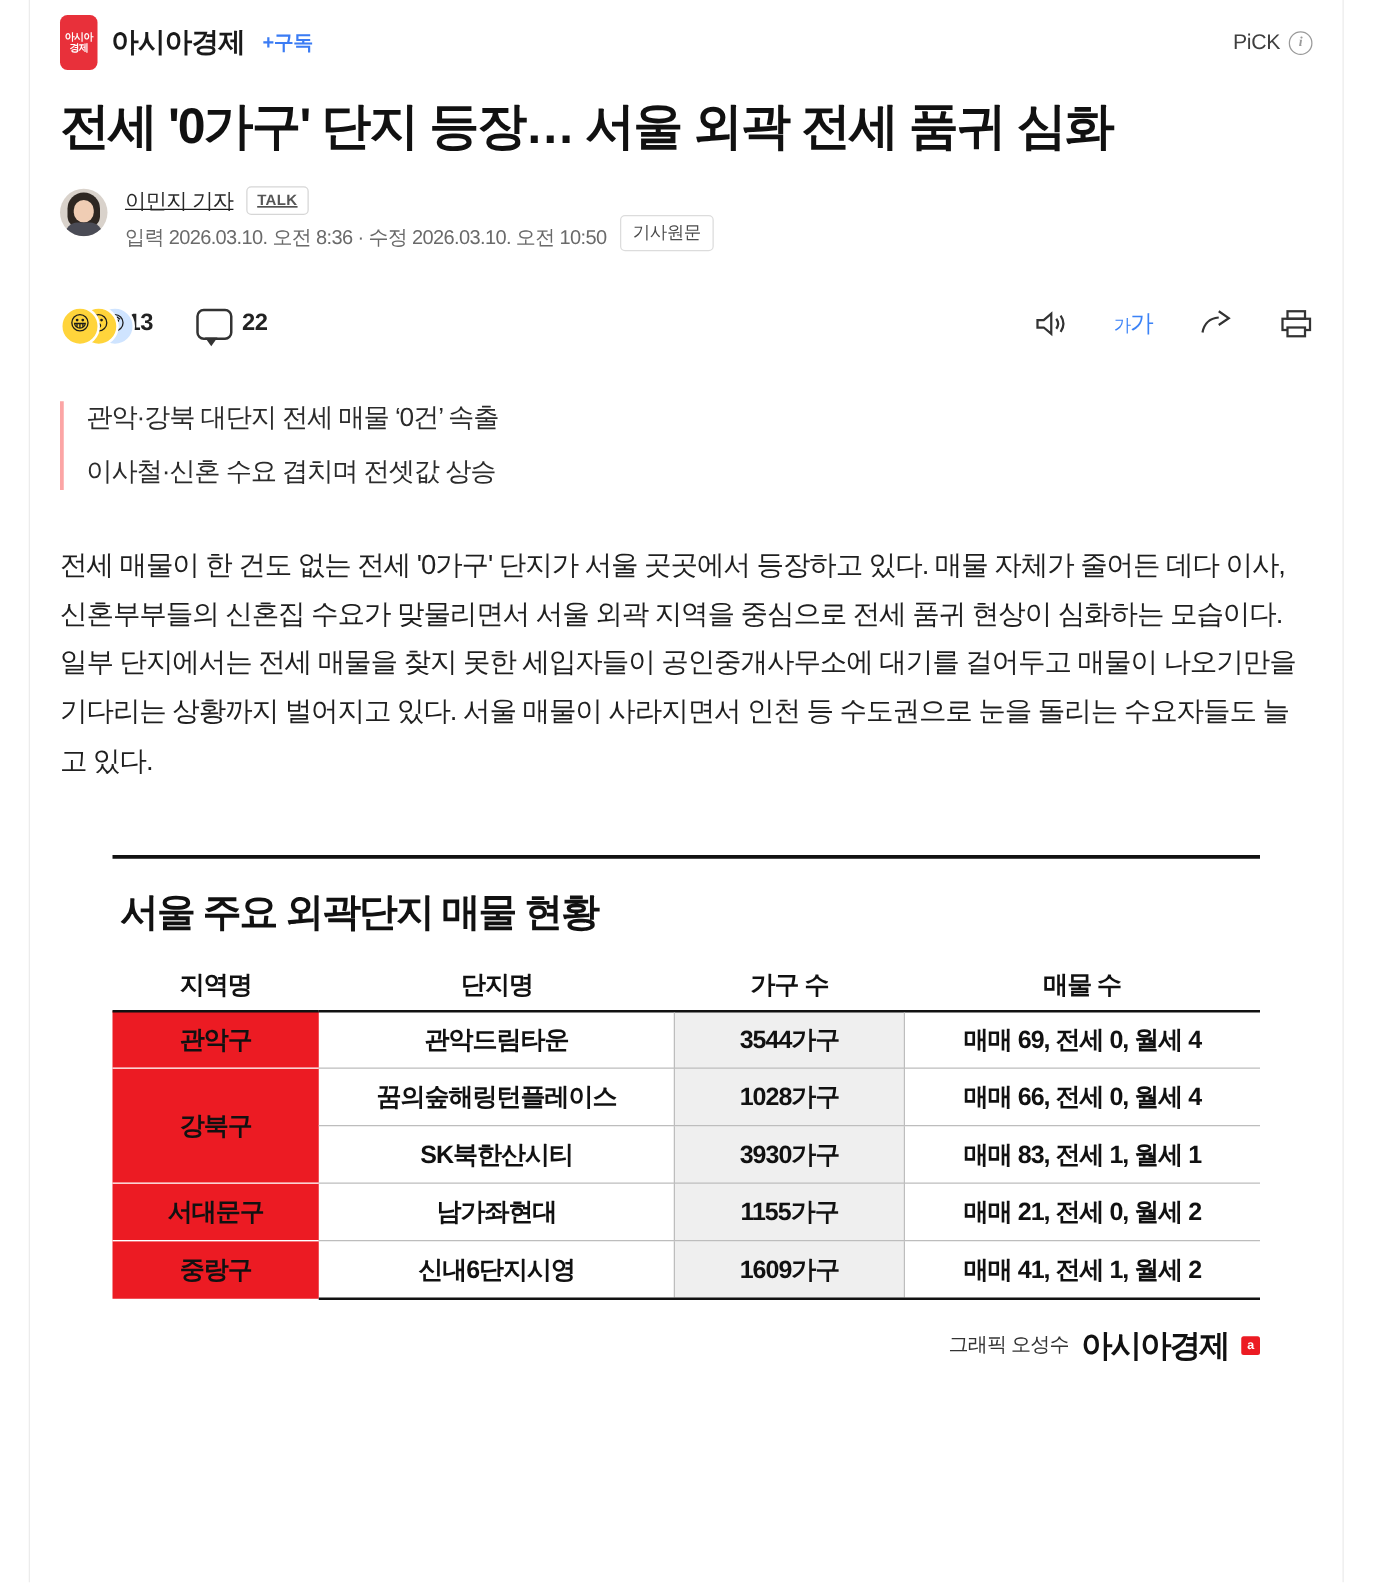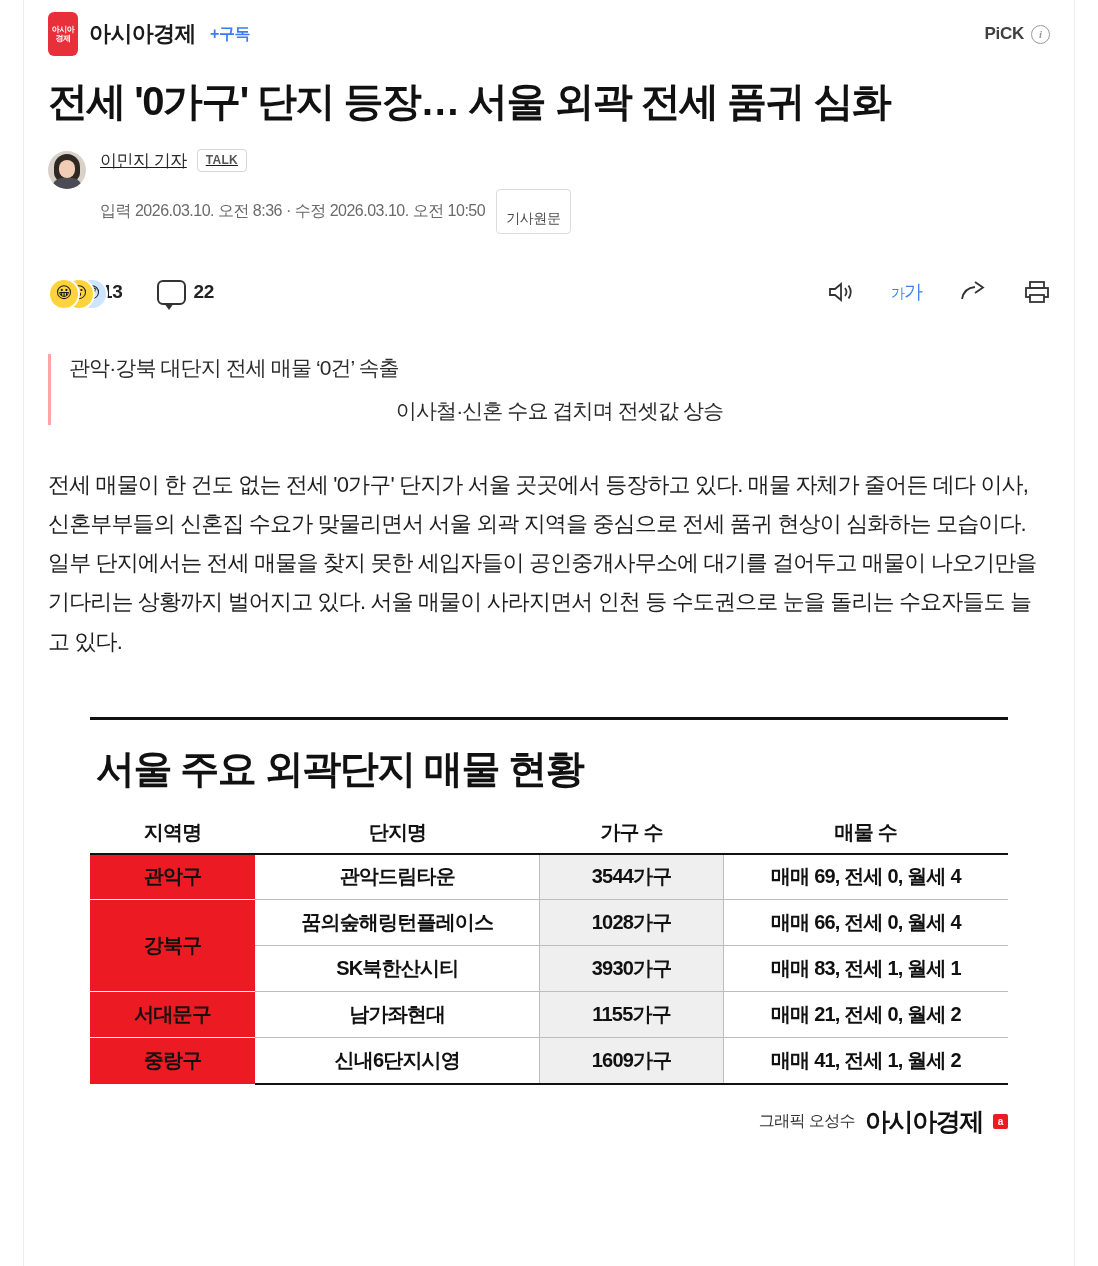--- a/index.html
+++ b/index.html
@@ -70,21 +70,21 @@
     letter-spacing: -0.4px;
   }
   .pick-wrap {
     margin-left: auto;
     display: flex;
     align-items: center;
     gap: 7px;
   }
   .pick-text {
     font-size: 17px;
-    font-weight: bold;
+    font-weight: normal;
     color: #3f3f3f;
     letter-spacing: -0.3px;
   }
   .info-circle {
     width: 17px;
     height: 17px;
     border: 1.4px solid #9a9a9a;
     border-radius: 50%;
     color: #9a9a9a;
     font-size: 11px;
@@ -159,36 +159,36 @@
   .talk-badge {
     border: 1px solid #d6d6d6;
     border-radius: 4px;
     font-size: 12px;
     color: #555;
     padding: 3px 8px 4px 8px;
     letter-spacing: 0.3px;
     font-weight: bold;
   }
   .byline-bottom {
-    margin-top: 17px;
-    display: flex;
-    align-items: center;
+    margin-top: 0;
+    display: flex;
+    align-items: flex-end;
     gap: 11px;
   }
   .timestamp {
     font-size: 16px;
     color: #6a6a6a;
     letter-spacing: -0.5px;
   }
   .source-badge {
     border: 1px solid #dcdcdc;
     border-radius: 4px;
     font-size: 14px;
     color: #4a4a4a;
-    padding: 20px 9px 5px 9px;
+    padding: 4px 9px 5px 9px;
     letter-spacing: -0.4px;
   }
 
   
   .reaction-bar {
     margin: 40px 48px 0 48px;
     display: flex;
     align-items: center;
     height: 36px;
   }
@@ -265,21 +265,21 @@
     border-left: 3px solid #fca5a5;
     padding-left: 18px;
   }
   .subhead p {
     margin: 0 0 14px 0;
     font-size: 21px;
     line-height: 1.35;
     color: #2b2b2b;
     letter-spacing: -0.9px;
   }
-  .subhead p:last-child { margin-bottom: 0; text-align: center; }
+  .subhead p:last-child { margin-bottom: 0; }
 
   
   .body-text {
     margin: 40px 48px 0 48px;
     font-size: 22px;
     line-height: 1.78;
     color: #1f1f1f;
     letter-spacing: -0.85px;
   }
 
@@ -287,21 +287,21 @@
   .graphic {
     margin: 56px 48px 0 48px;
     padding: 0 42px;
     box-sizing: border-box;
   }
   .graphic-inner {
     border-top: 3px solid #111;
     padding-top: 16px;
   }
   .graphic-title {
-    font-size: 39px;
+    font-size: 31px;
     font-weight: bold;
     letter-spacing: -1.5px;
     color: #111;
     margin: 6px 0 16px 6px;
   }
   table.chart {
     border-collapse: collapse;
     width: 100%;
     table-layout: fixed;
   }

